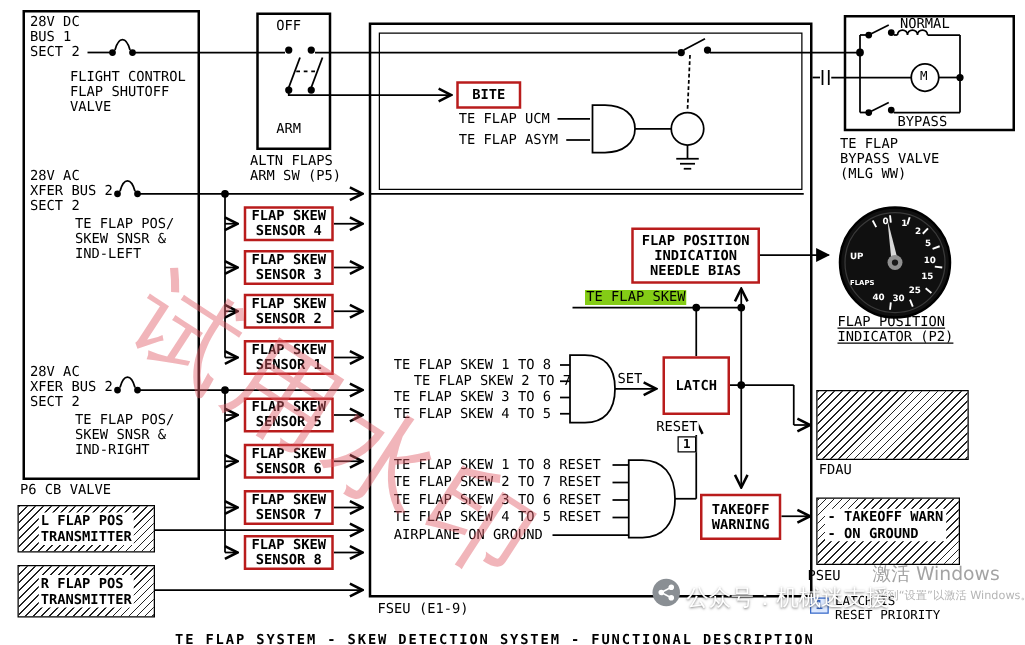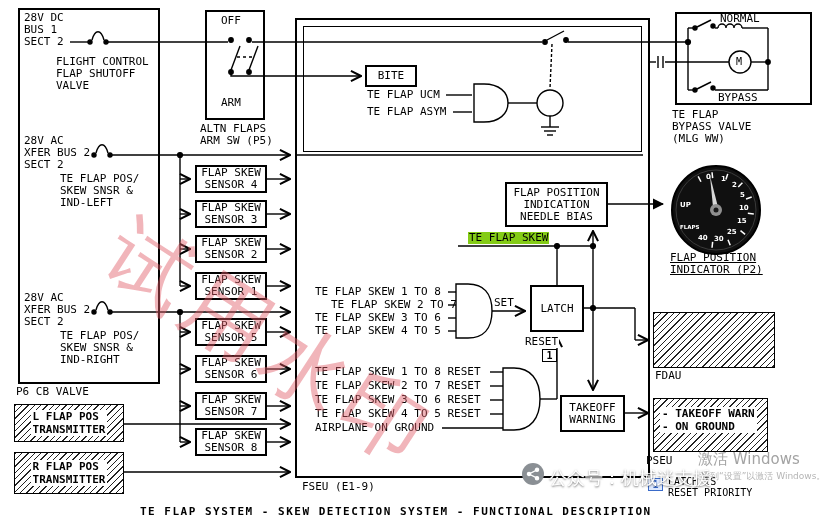--- a/index.html
+++ b/index.html
@@ -3,23 +3,23 @@
 <meta charset="utf-8">
 <style>
   *{margin:0;padding:0;box-sizing:border-box}
   html,body{width:820px;height:516px}
   body{position:relative;background:#fff;overflow:hidden;
        font-family:"DejaVu Sans Mono","Liberation Mono",monospace;color:#000}
   .t{position:absolute;font-size:11px;line-height:12px;font-weight:normal;
      white-space:pre-line;z-index:6}
   .b{position:absolute;border:2px solid #000;z-index:1}
   .ib{position:absolute;border:1.5px solid #000;z-index:1}
-  .bb{position:absolute;border:2px solid #000000;background:#fff;display:flex;
+  .bb{position:absolute;border:2px solid #b91c1c;background:#fff;display:flex;
       align-items:center;justify-content:center;text-align:center;font-size:11px;
-      line-height:12px;font-weight:normal;white-space:pre-line;z-index:5}
+      line-height:12px;font-weight:bold;white-space:pre-line;z-index:5}
   .hatch{position:absolute;border:1.5px solid #000;z-index:1;
       background:repeating-linear-gradient(135deg,#222 0,#222 1px,#fff 1px,#fff 4.5px)}
   .chip{background:#fff;padding:0 2px;font-size:11px;line-height:13px;
       font-weight:bold;white-space:pre-line}
   .flag{position:absolute;width:15px;height:13px;border:1.5px solid #000;background:#fff;
       font-size:10px;font-weight:bold;display:flex;align-items:center;justify-content:center;z-index:7}
   .flag.blue{border-color:#3a6bc9;color:#3a6bc9;background:#dde9ff}
   svg.wires{position:absolute;left:0;top:0;z-index:3;pointer-events:none}
   .gaugeNums{position:absolute;left:672px;top:166px;width:88px;height:88px;z-index:6;pointer-events:none}
   .gaugeNums span{position:absolute;color:#fff;font-family:"DejaVu Sans",sans-serif;

